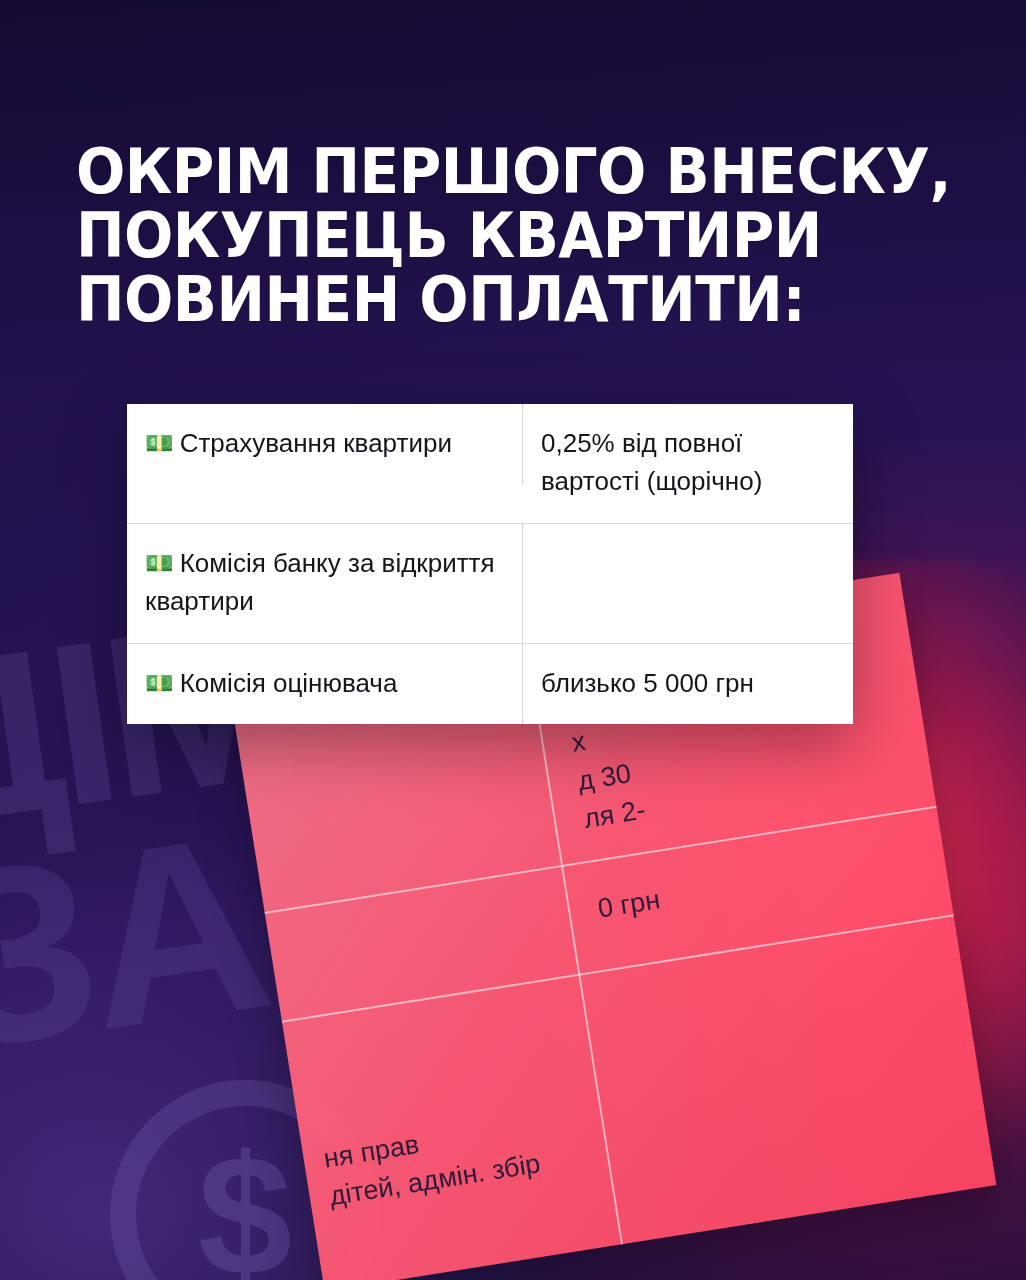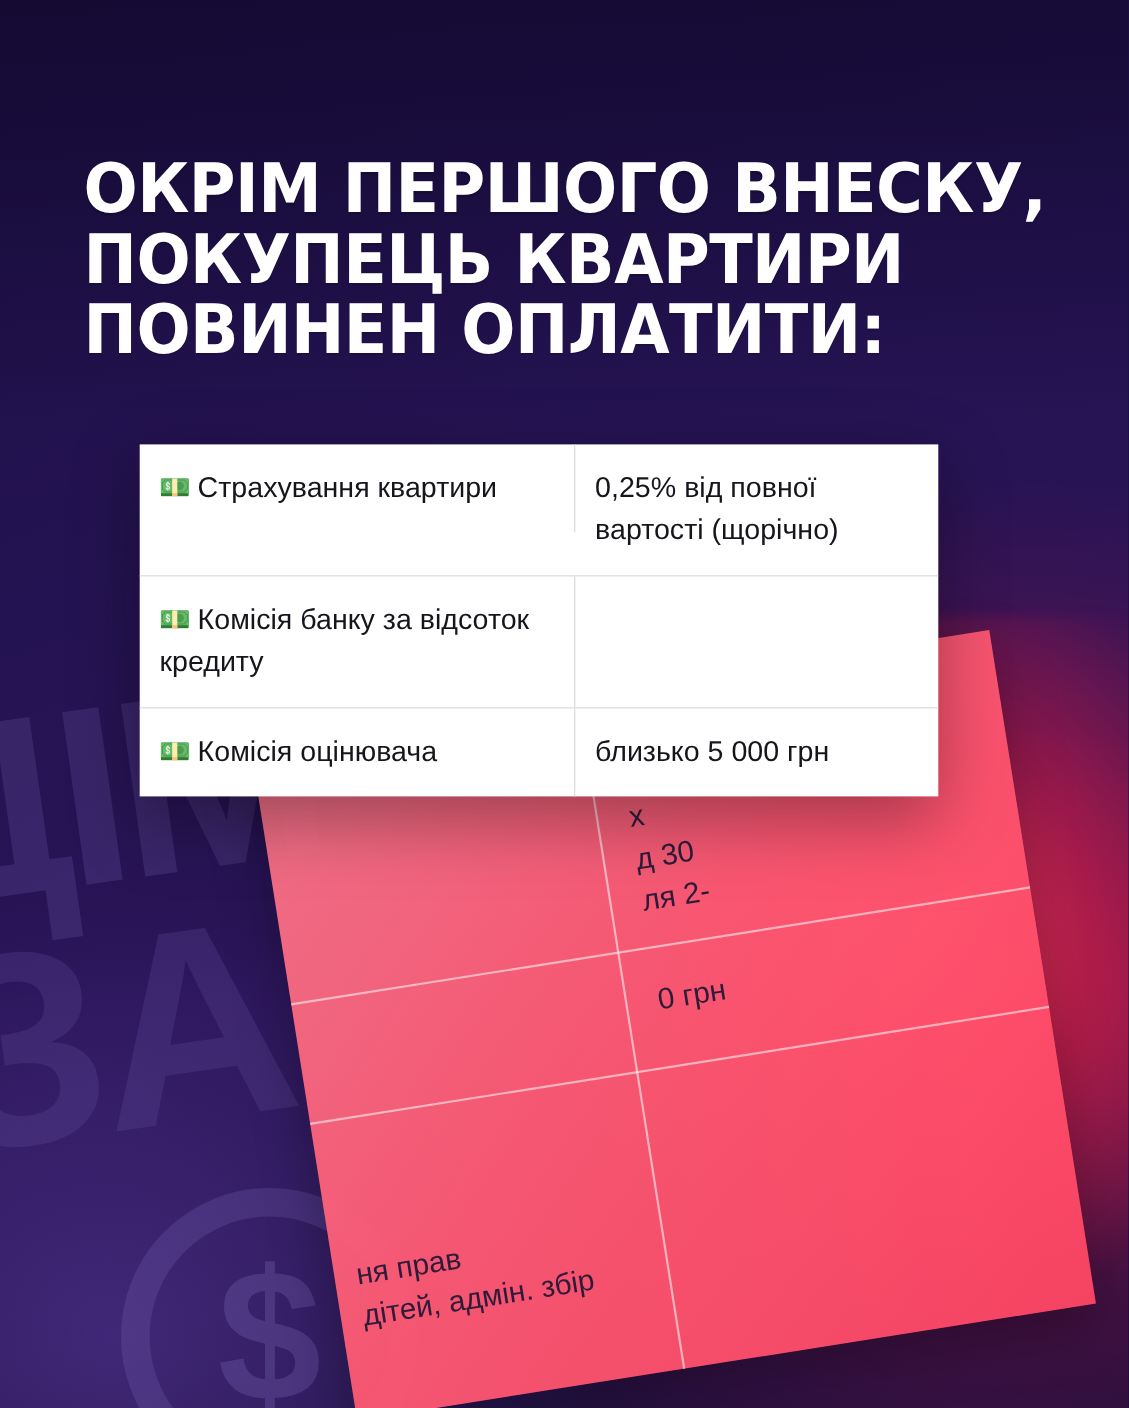--- a/index.html
+++ b/index.html
@@ -198,21 +198,21 @@
 
   <div class="trow">
     <div class="tcell left">
       <span class="emoji">💵</span><span>Страхування квартири</span>
     </div>
     <div class="tcell right">0,25% від повної вартості (щорічно)</div>
   </div>
 
   <div class="trow">
     <div class="tcell left">
-      <span class="emoji">💵</span><span>Комісія банку за відсоток кредиту</span>
+      <span class="emoji">💵</span><span>Комісія банку за відкриття квартири</span>
     </div>
   </div>
 
   <div class="trow">
     <div class="tcell left">
       <span class="emoji">💵</span><span>Комісія оцінювача</span>
     </div>
     <div class="tcell right">близько 5 000 грн</div>
   </div>
 

